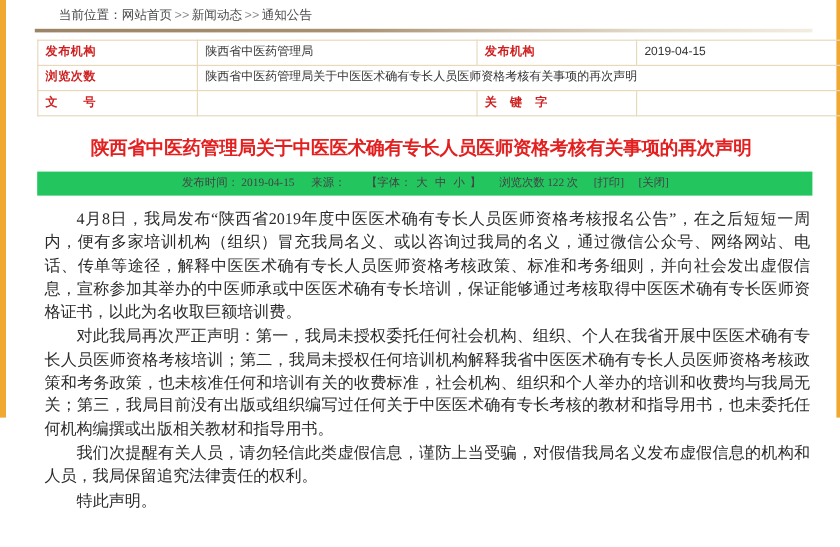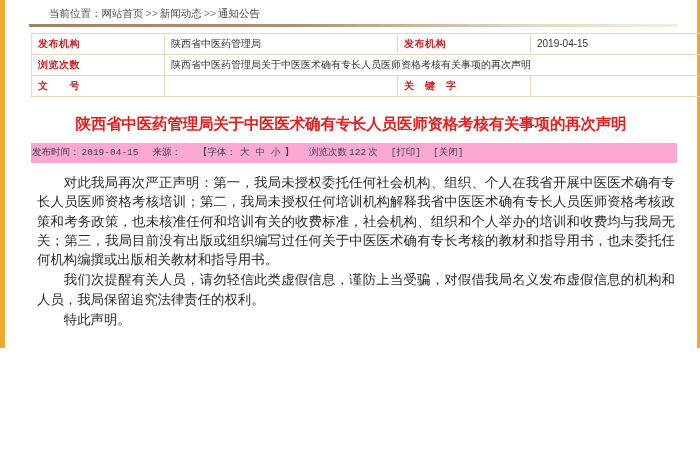--- a/index.html
+++ b/index.html
@@ -79,24 +79,25 @@
     color: #e32020;
     font-weight: bold;
     font-size: 15.5px;
     line-height: 22px;
     font-family: "Liberation Sans", "DejaVu Sans", sans-serif;
     letter-spacing: -0.2px;
   }
   
   .meta-bar {
     margin: 8px 20px 0 26px;
-    background: #f9a8d4;
+    background: #22c55e;
     height: 20px;
     line-height: 20px;
-    font-family: Liberation Mono, monospace;
+    text-align: center;
+    font-family: Liberation Serif, serif;
     font-size: 9.5px;
     color: #444444;
     white-space: nowrap;
   }
   .meta-bar span { margin: 0 1px; }
   .meta-bar .gap { display: inline-block; width: 10px; }
   .meta-bar .sizes b { font-weight: normal; margin: 0 3px; }
   .meta-bar .lnk { color: #444444; text-decoration: none; }
   
   .doc-body {
@@ -144,19 +145,20 @@
     </tbody>
   </table>
 
   <div class="doc-title">陕西省中医药管理局关于中医医术确有专长人员医师资格考核有关事项的再次声明</div>
 
   <div class="meta-bar">
     <span>发布时间：</span><span>2019-04-15</span><span class="gap"></span><span>来源：</span><span></span><span class="gap"></span><span class="sizes"><span>【字体：</span><b>大</b><b>中</b><b>小</b><span>】</span></span><span class="gap"></span><span>浏览次数</span><span>122</span><span>次</span><span class="gap"></span><a href="#" class="lnk">[打印]</a><span class="gap"></span><a href="#" class="lnk">[关闭]</a>
   </div>
 
   <div class="doc-body">
+    <p>4月8日，我局发布“陕西省2019年度中医医术确有专长人员医师资格考核报名公告”，在之后短短一周内，便有多家培训机构（组织）冒充我局名义、或以咨询过我局的名义，通过微信公众号、网络网站、电话、传单等途径，解释中医医术确有专长人员医师资格考核政策、标准和考务细则，并向社会发出虚假信息，宣称参加其举办的中医师承或中医医术确有专长培训，保证能够通过考核取得中医医术确有专长医师资格证书，以此为名收取巨额培训费。</p>
     <p>对此我局再次严正声明：第一，我局未授权委托任何社会机构、组织、个人在我省开展中医医术确有专长人员医师资格考核培训；第二，我局未授权任何培训机构解释我省中医医术确有专长人员医师资格考核政策和考务政策，也未核准任何和培训有关的收费标准，社会机构、组织和个人举办的培训和收费均与我局无关；第三，我局目前没有出版或组织编写过任何关于中医医术确有专长考核的教材和指导用书，也未委托任何机构编撰或出版相关教材和指导用书。</p>
     <p>我们次提醒有关人员，请勿轻信此类虚假信息，谨防上当受骗，对假借我局名义发布虚假信息的机构和人员，我局保留追究法律责任的权利。</p>
     <p>特此声明。</p>
 
   </div>
 
 </div>
 
 </body></html>

